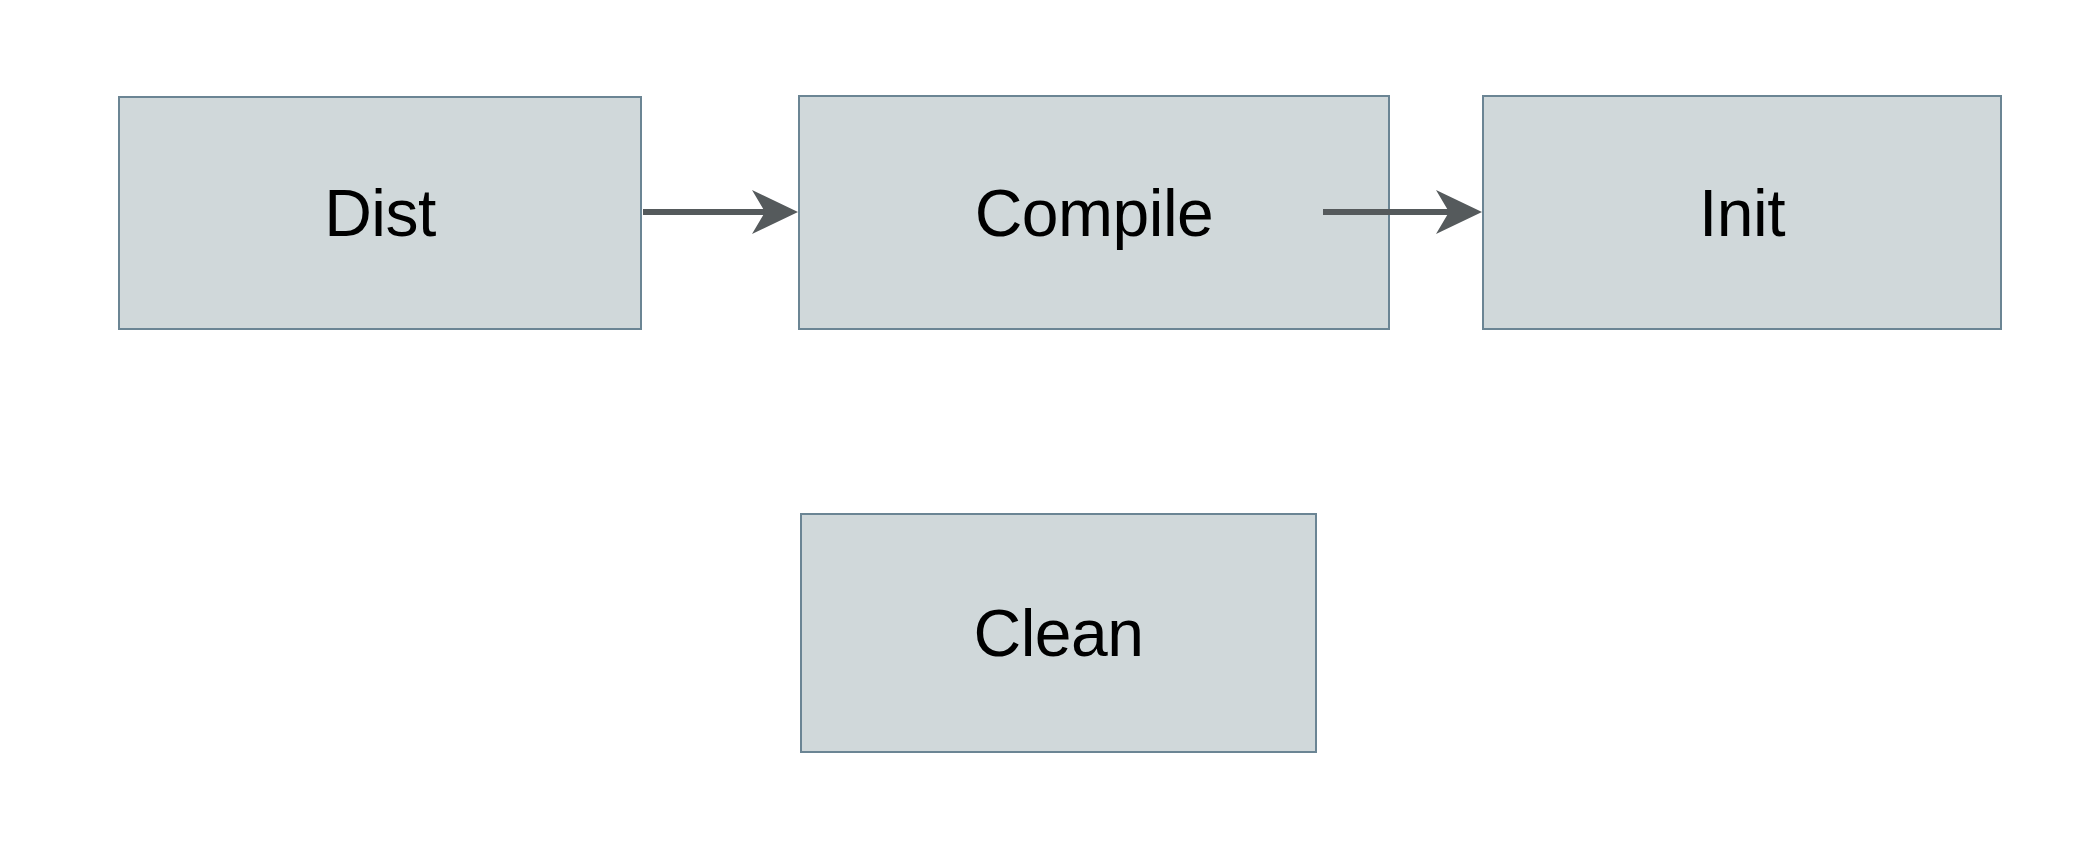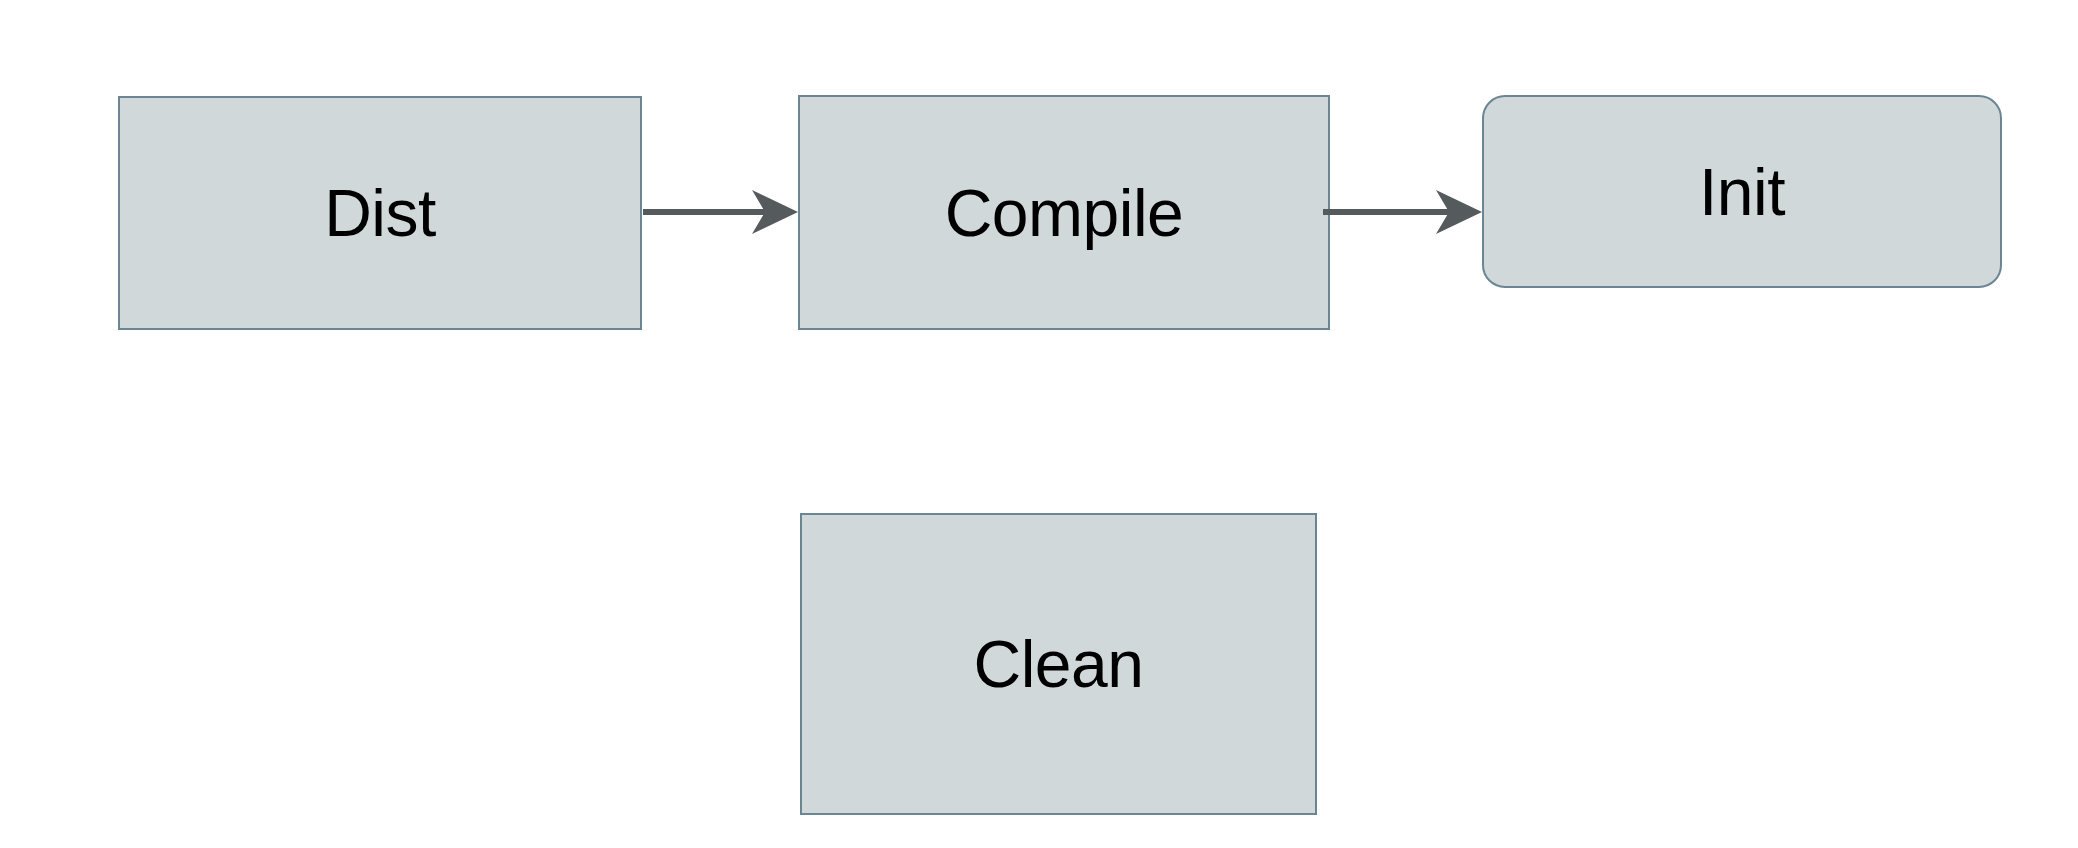--- a/index.html
+++ b/index.html
@@ -49,29 +49,29 @@
 </style>
 </head>
 <body>
 
 <div id="canvas" style="width: 2078px; height: 848px; background: rgb(255, 255, 255);">
 
   <div class="node" style="left: 73px; top: 96px; width: 524px; height: 234px; background: rgb(208, 216, 218); border-color: rgb(107, 133, 148); border-width: 2px;">
     <span class="node-label" style="color: rgb(0, 0, 0); font-size: 66px;">Dist</span>
   </div>
 
-  <div class="node" style="left: 753px; top: 95px; width: 532px; height: 235px; background: rgb(208, 216, 218); border-color: rgb(107, 133, 148); border-width: 2px;">
+  <div class="node" style="left: 753px; top: 95px; width: 592px; height: 235px; background: rgb(208, 216, 218); border-color: rgb(107, 133, 148); border-width: 2px;">
     <span class="node-label" style="color: rgb(0, 0, 0); font-size: 66px;">Compile</span>
   </div>
 
-  <div class="node" style="left: 1437px; top: 95px; width: 520px; height: 193px; background: rgb(208, 216, 218); border-color: rgb(107, 133, 148); border-width: 2px; border-radius: 23px;">
+  <div class="node" style="left: 1437px; top: 95px; width: 520px; height: 235px; background: rgb(208, 216, 218); border-color: rgb(107, 133, 148); border-width: 2px;">
     <span class="node-label" style="color: rgb(0, 0, 0); font-size: 66px;">Init</span>
   </div>
 
-  <div class="node" style="left: 755px; top: 513px; width: 517px; height: 302px; background: rgb(208, 216, 218); border-color: rgb(107, 133, 148); border-width: 2px;">
+  <div class="node" style="left: 755px; top: 513px; width: 517px; height: 240px; background: rgb(208, 216, 218); border-color: rgb(107, 133, 148); border-width: 2px;">
     <span class="node-label" style="color: rgb(0, 0, 0); font-size: 66px;">Clean</span>
   </div>
 
   <div class="edge" style="left: 598px; top: 182px; width: 155px; height: 60px;">
     <svg width="155" height="60" viewBox="0 0 155 60">
         <rect x="0" y="27" width="122" height="6" fill="#555a5c"></rect>
         <path d="M 155 30 L 109 8 L 122 30 L 109 52 Z" fill="#555a5c"></path>
       </svg>
   </div>
 

